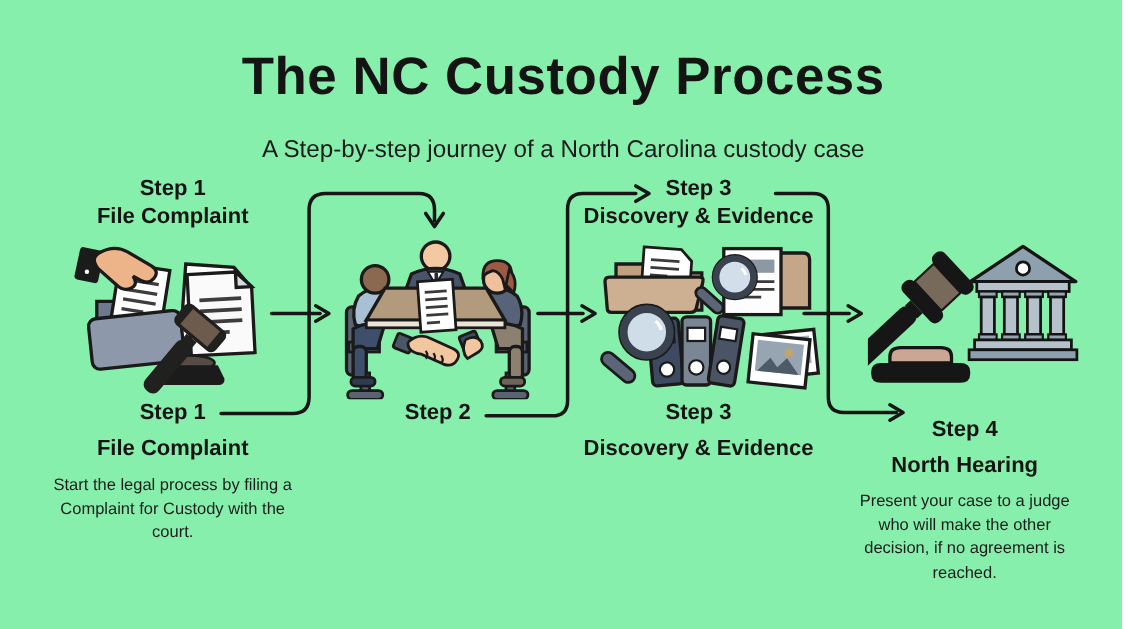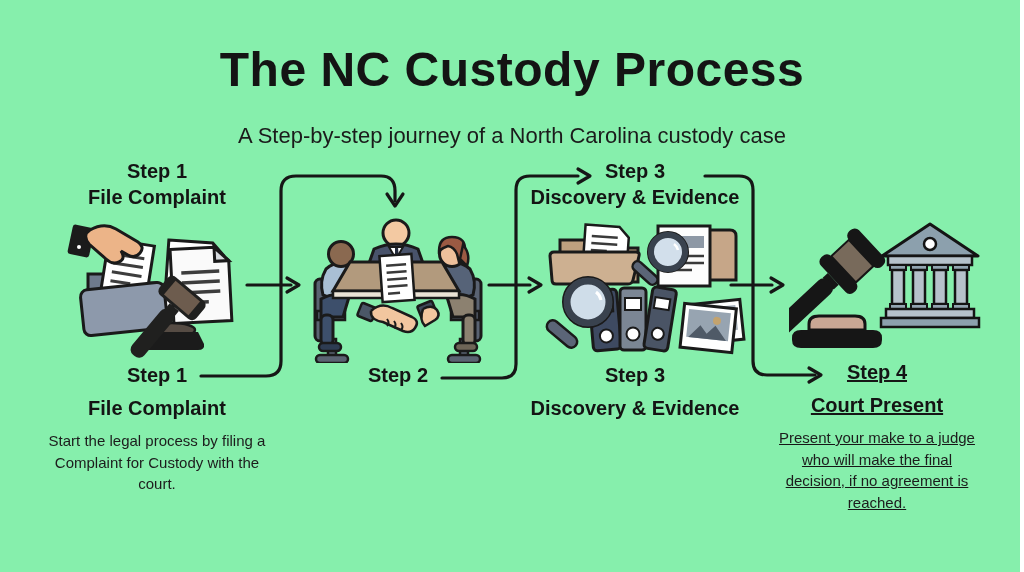--- a/index.html
+++ b/index.html
@@ -240,19 +240,19 @@
     <div class="step-name">File Complaint</div>
     <div class="step-desc" style="width:218px;">Start the legal process by filing a Complaint for Custody with the court.</div>
   </div>
   <div class="col" style="left:276px; top:362px;">
     <div class="step-kicker">Step 2</div>
   </div>
   <div class="col" style="left:513px; top:362px;">
     <div class="step-kicker">Step 3</div>
     <div class="step-name">Discovery &amp; Evidence</div>
   </div>
-  <div class="col" style="left:755px; top:359px;text-decoration:underline;">
+  <div class="col" style="left:755px; top:377px;">
     <div class="step-kicker">Step 4</div>
-    <div class="step-name">Court Present</div>
-    <div class="step-desc" style="width:210px;">Present your make to a judge who will make the final decision, if no agreement is reached.</div>
+    <div class="step-name">North Hearing</div>
+    <div class="step-desc" style="width:210px;">Present your case to a judge who will make the other decision, if no agreement is reached.</div>
   </div>
 
 </div>
 
 </body></html>

